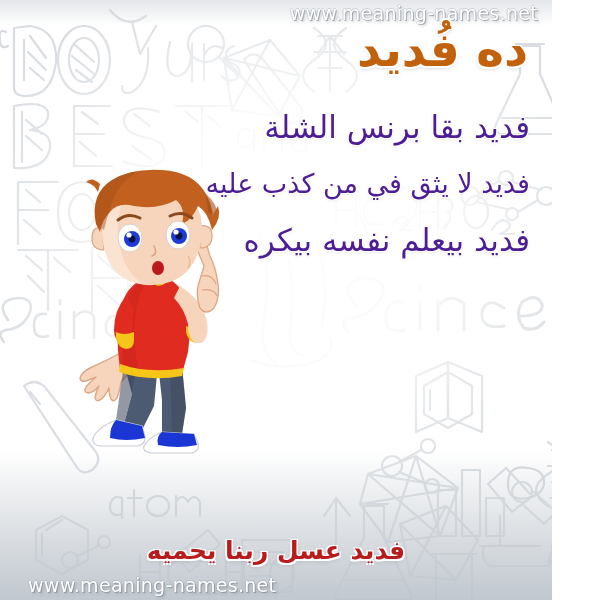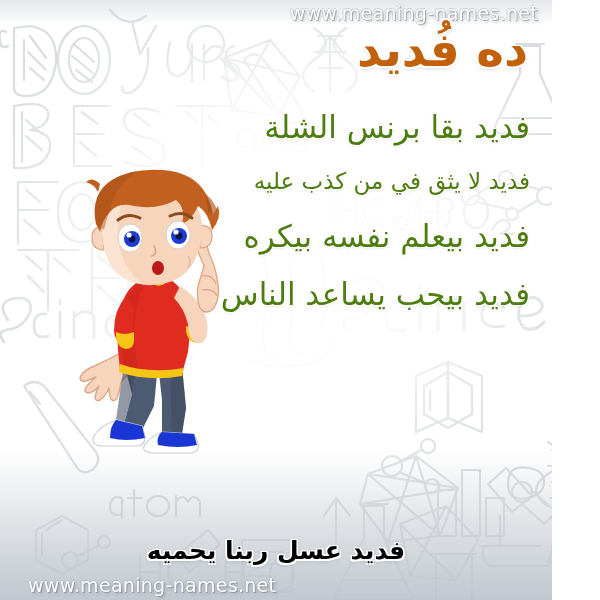--- a/index.html
+++ b/index.html
@@ -101,46 +101,46 @@
   .lines {
     position: absolute;
     z-index: 10;
     top: 112px;
     right: 22px;
     width: 380px;
     direction: rtl;
     text-align: right;
   }
   .line {
-    color: #4d7c0f;
+    color: #4c1d95;
     font-family: "DejaVu Sans", sans-serif;
     white-space: nowrap;
     text-shadow:
       -1px -1px 0 #ffffff,
       1px -1px 0 #ffffff,
       -1px 1px 0 #ffffff,
       1px 1px 0 #ffffff,
       0 1px 3px rgba(150,150,150,0.35);
   }
   .line.size-lg { font-size: 31px; line-height: 1.0; margin-bottom: 27px; }
-  .line.size-md { font-size: 23px; line-height: 1.0; margin-bottom: 28px; }
+  .line.size-md { font-size: 27px; line-height: 1.0; margin-bottom: 28px; }
 
   
   .footer-phrase {
     position: absolute;
     z-index: 11;
     left: 0;
     right: 0;
     bottom: 35px;
     text-align: center;
     direction: rtl;
     font-family: "DejaVu Sans", sans-serif;
     font-size: 25px;
     font-weight: bold;
-    color: #000000;
+    color: #b91c1c;
     white-space: nowrap;
     text-shadow:
       -1.5px -1.5px 0 #ffffff,
       1.5px -1.5px 0 #ffffff,
       -1.5px 1.5px 0 #ffffff,
       1.5px 1.5px 0 #ffffff,
       0 2px 4px rgba(120,130,140,0.40);
   }
 
   
@@ -453,20 +453,19 @@
   </div>
 
   <div class="watermark watermark-top">www.meaning-names.net</div>
 
   <div class="title">ده فُديد</div>
 
   <div class="lines">
     <div class="line size-lg">فديد بقا برنس الشلة</div>
     <div class="line size-md">فديد لا يثق في من كذب عليه</div>
     <div class="line size-lg">فديد بيعلم نفسه بيكره</div>
-    <div class="line size-lg">فديد بيحب يساعد الناس</div>
   </div>
 
   <div class="footer-phrase">فديد عسل ربنا يحميه</div>
 
   <div class="watermark watermark-bottom">www.meaning-names.net</div>
 
 </div>
 
 </body></html>

